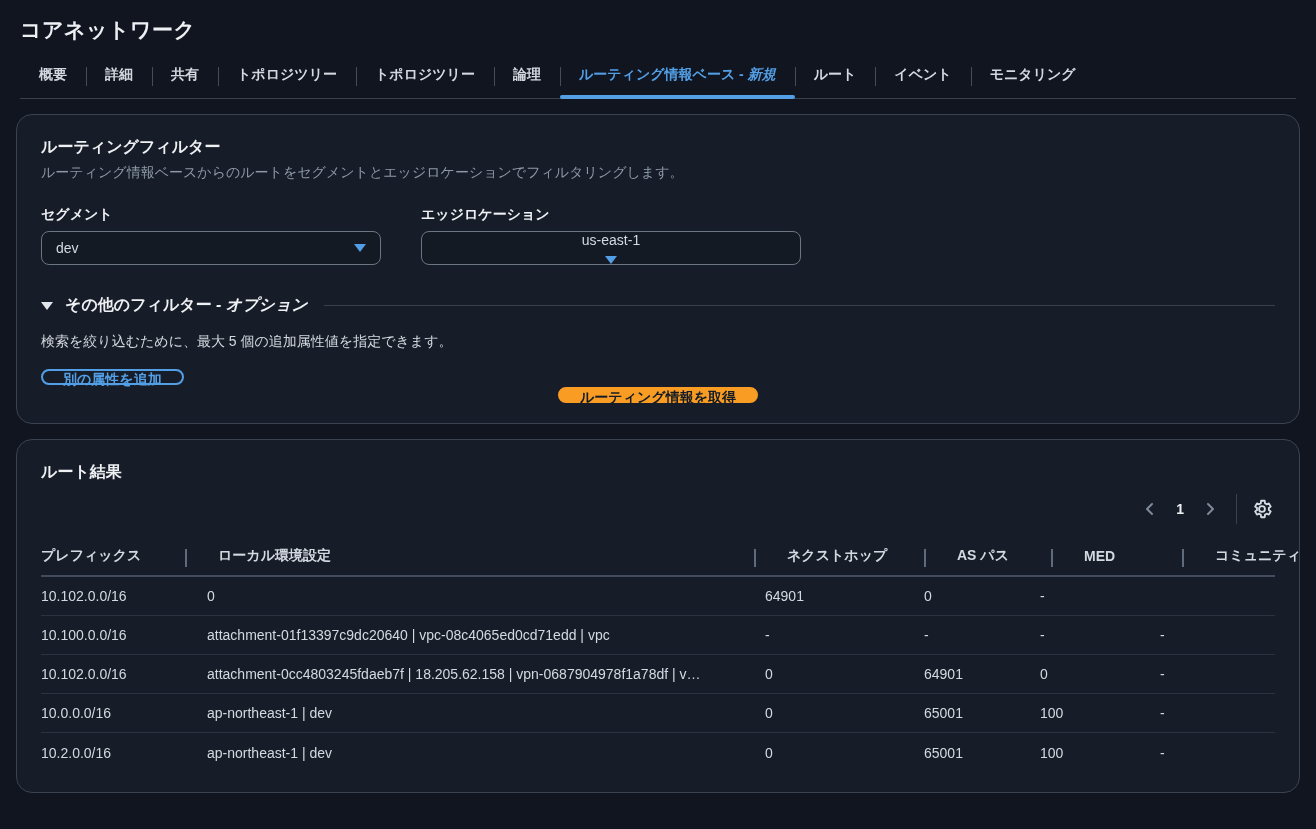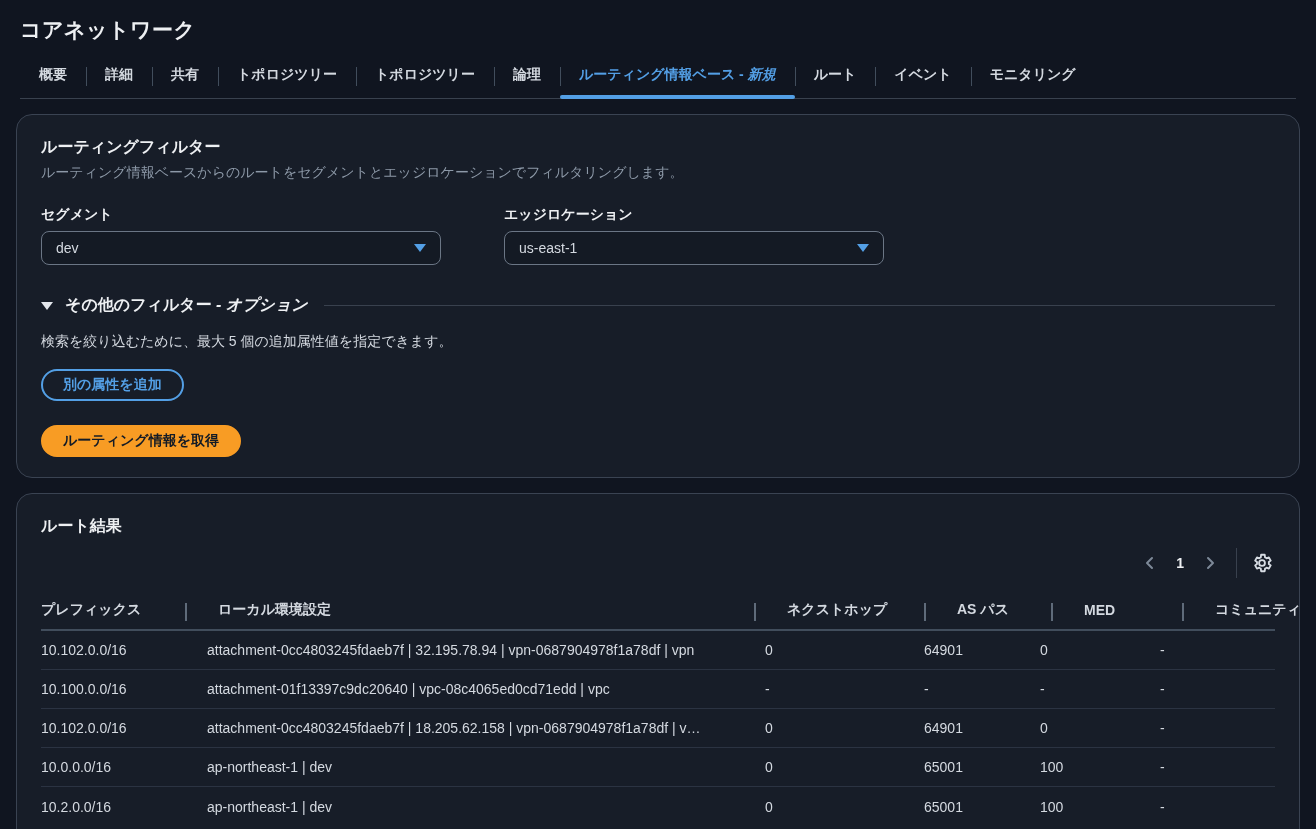--- a/index.html
+++ b/index.html
@@ -56,78 +56,78 @@
     margin: 15px 16px 0 16px;
     background: #171d28;
     border: 1px solid #3a4352;
     border-radius: 16px;
     padding: 20px 24px;
   }
   .panel-title { font-size: 16px; font-weight: bold; color: #eef0f3; padding-top: 2px; }
   .panel-desc { color: #8d99a8; margin-top: 6px; }
 
   
-  .fields-row { display: flex; gap: 63px; margin-top: 24px; }
+  .fields-row { display: flex; gap: 40px; margin-top: 24px; }
   .field-label { font-weight: bold; color: #eef0f3; margin-bottom: 7px; }
   .select {
     display: flex;
     align-items: center;
     justify-content: space-between;
     height: 34px;
     padding: 0 14px;
     background: #141a24;
     border: 1px solid #6b7685;
     border-radius: 8px;
     cursor: pointer;
   }
   .select-value { color: #d4d9e0; }
   .caret-down {
     width: 0; height: 0;
     border-left: 6px solid transparent;
     border-right: 6px solid transparent;
     border-top: 8px solid #539fe5;
   }
-  .field-segment .select { width: 400px; }
-  .field-edge .select { width: 380px; }
+  .field-segment .select { width: 340px; }
+  .field-edge .select { width: 380px; flex-direction: column; }
 
   .expander-row { display: flex; align-items: center; margin-top: 30px; cursor: pointer; }
   .tri-down {
     width: 0; height: 0;
     border-left: 6px solid transparent;
     border-right: 6px solid transparent;
     border-top: 8px solid #e3e7ec;
     margin-right: 12px;
   }
   .expander-label { font-size: 16px; font-weight: bold; color: #eef0f3; white-space: nowrap; }
   .expander-label i { font-style: italic; }
   .expander-rule { flex: 1; height: 1px; background: #39414e; margin-left: 16px; }
 
   .filter-help { margin-top: 17px; color: #d4d9e0; }
 
   .btn {
     font-family: inherit;
     font-size: 14px;
     font-weight: bold;
     border-radius: 17px;
-    height: 32px;
+    height: 16px;
     padding: 0 20px;
     cursor: pointer;
   }
   .btn-outline {
     margin-top: 18px;
     background: transparent;
     border: 2px solid #539fe5;
     color: #539fe5;
   }
   .btn-primary {
     background: #f89c24;
     border: 2px solid #f89c24;
     color: #131b26;
   }
-  .panel-footer { display: flex; justify-content: flex-start; margin-top: 24px; }
+  .panel-footer { display: flex; justify-content: center; }
 
   
   .results-toolbar {
     display: flex;
     justify-content: flex-end;
     align-items: center;
     margin-top: 10px;
     height: 32px;
   }
   .page-btn {
@@ -263,21 +263,20 @@
         <div class="th"><span>プレフィックス</span><span class="resize-handle"></span></div>
         <div class="th"><span>ローカル環境設定</span><span class="resize-handle"></span></div>
         <div class="th"><span>ネクストホップ</span><span class="resize-handle"></span></div>
         <div class="th"><span>AS パス</span><span class="resize-handle"></span></div>
         <div class="th"><span>MED</span><span class="resize-handle"></span></div>
         <div class="th"><span>コミュニティ</span><span class="resize-handle"></span></div>
       </div>
     <div>
         <div class="trow grid-cols">
           <div class="td">10.102.0.0/16</div>
-          <div class="td">attachment-0cc4803245fdaeb7f | 32.195.78.94 | vpn-0687904978f1a78df | vpn</div>
           <div class="td">0</div>
           <div class="td">64901</div>
           <div class="td">0</div>
           <div class="td">-</div>
         </div>
         <div class="trow grid-cols">
           <div class="td">10.100.0.0/16</div>
           <div class="td">attachment-01f13397c9dc20640 | vpc-08c4065ed0cd71edd | vpc</div>
           <div class="td">-</div>
           <div class="td">-</div>

